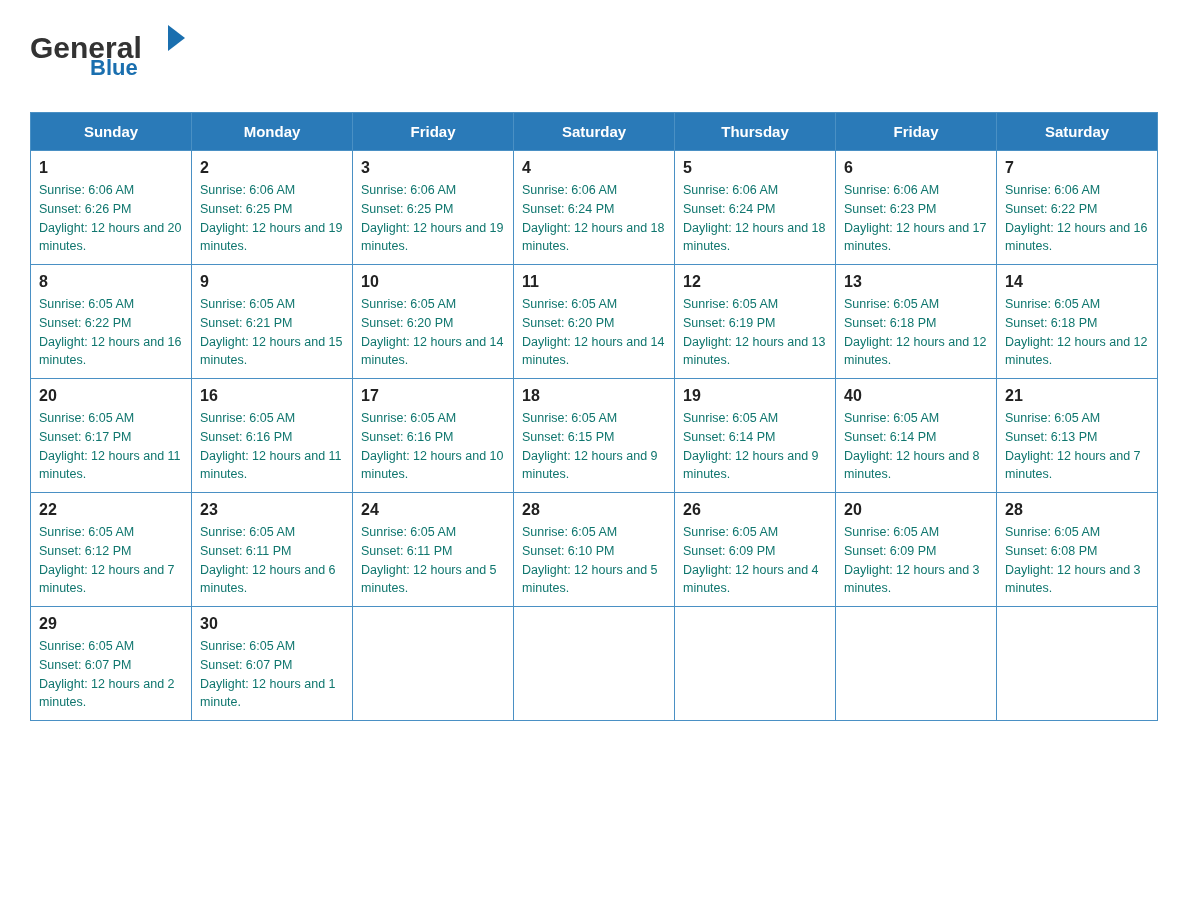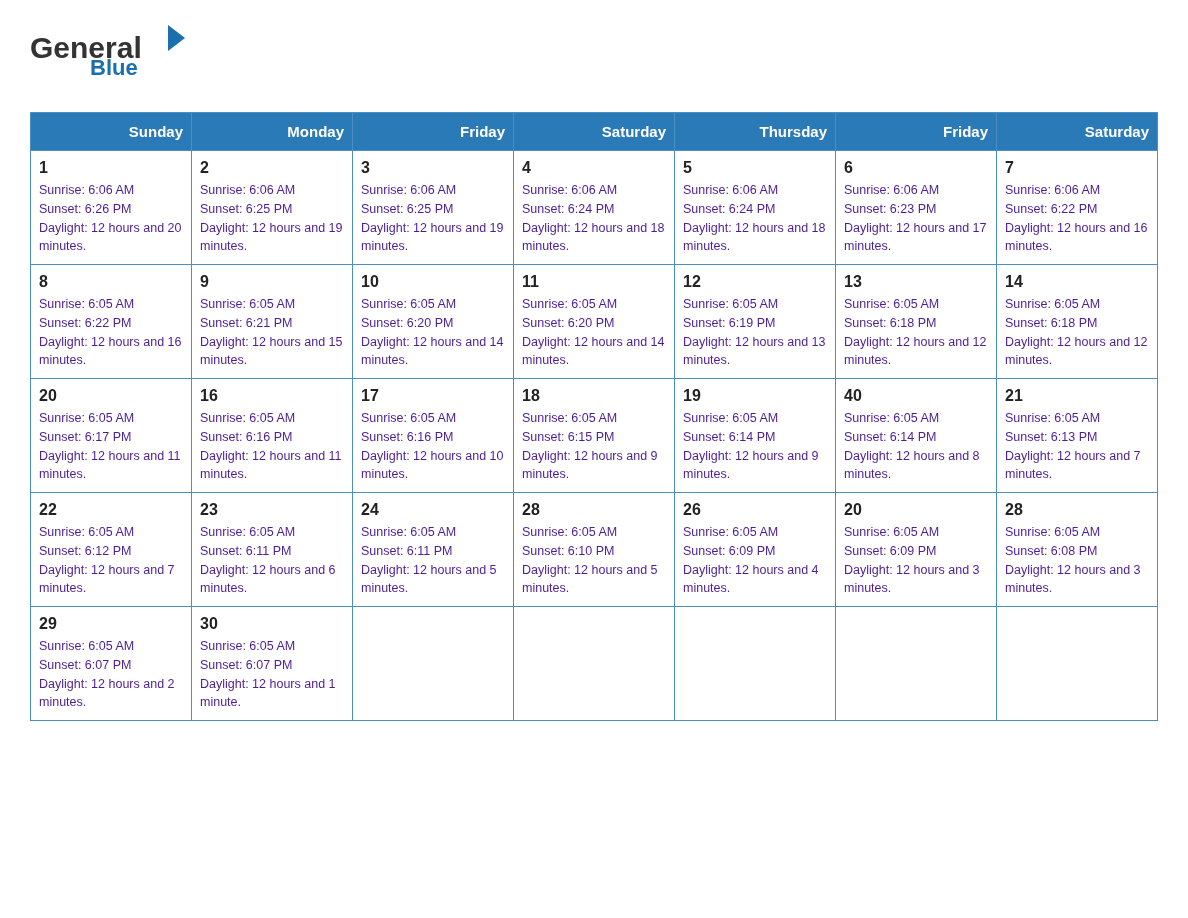--- a/index.html
+++ b/index.html
@@ -40,38 +40,38 @@
       border-collapse: collapse;
       border: 1px solid #4a90c4;
     }
     .calendar thead tr th {
       background-color: #2a7ab8;
       color: #fff;
       font-size: 15px;
       font-weight: bold;
       padding: 10px 8px;
       border: 1px solid #4a90c4;
-      text-align: right;
+      text-align: center;
     }
     .calendar tbody tr td {
       border: 1px solid #4a90c4;
       vertical-align: top;
       padding: 8px 8px;
       width: calc(100% / 7);
       min-height: 120px;
     }
     .day-number {
       font-size: 16px;
       font-weight: bold;
       color: #222;
       margin-bottom: 4px;
     }
     .day-info {
       font-size: 12.5px;
-      color: #4c1d95;
+      color: #0f766e;
       line-height: 1.5;
     }
     .calendar tbody tr td.empty {
       background: #fff;
     }
     .calendar tbody tr:last-child td {
       min-height: 90px;
     }
   </style>
 </head>

